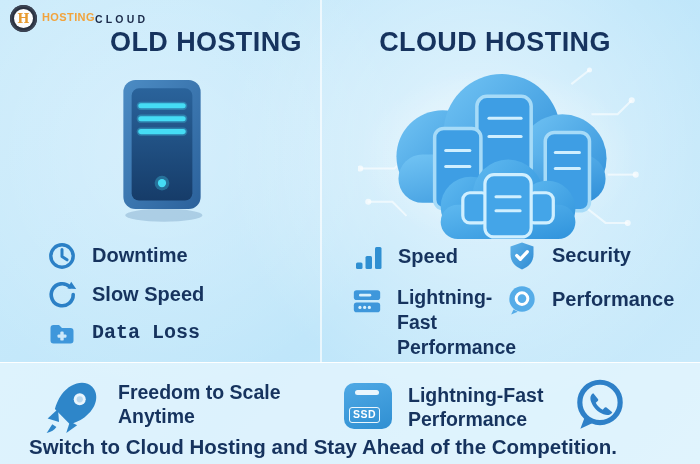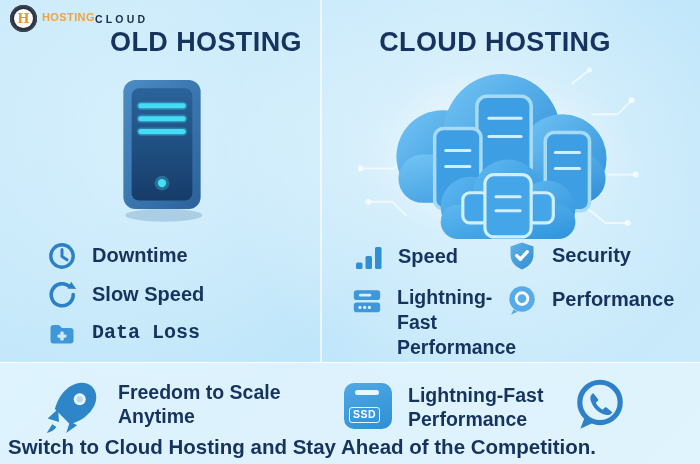--- a/index.html
+++ b/index.html
@@ -33,21 +33,21 @@
   .row .label.wrap3{line-height:25px;width:132px;font-size:19.5px;}
   .icon-box{width:32px;height:32px;flex:0 0 auto;display:flex;align-items:center;justify-content:center;}
   
   .bottom-band{position:absolute;left:0;top:362px;width:700px;height:102px;background:rgba(232,246,253,.72);border-top:1px solid rgba(255,255,255,.95);}
   .feature{position:absolute;display:flex;align-items:flex-start;gap:16px;}
   .feature .label{font-size:19.5px;font-weight:bold;color:#16335E;line-height:24px;}
   .ssd-chip{width:48px;height:46px;border-radius:10px;background:linear-gradient(160deg,#4FA9E5,#2F8FD2);position:relative;flex:0 0 auto;}
   .ssd-bar{position:absolute;left:11px;top:7px;width:24px;height:4.5px;border-radius:3px;background:#EAF6FD;}
   .ssd-label{position:absolute;left:5px;bottom:6px;border:1.6px solid #EAF6FD;border-radius:3px;padding:1px 3px;
     font-size:10.5px;font-weight:bold;color:#FFFFFF;letter-spacing:.5px;line-height:1.1;}
-  .tagline{position:absolute;left:0;top:435px;width:604px;text-align:center;font-size:20.5px;font-weight:bold;color:#16335E;}
+  .tagline{position:absolute;left:0;top:435px;width:604px;text-align:center;font-size:20.5px;font-weight:bold;color:#16335E;padding-left:21px;}
 </style>
 </head>
 <body>
 
 <div id="canvas">
 
   <div class="logo">
     <div class="gear">
       <div class="gear-inner">H</div>
     </div>

